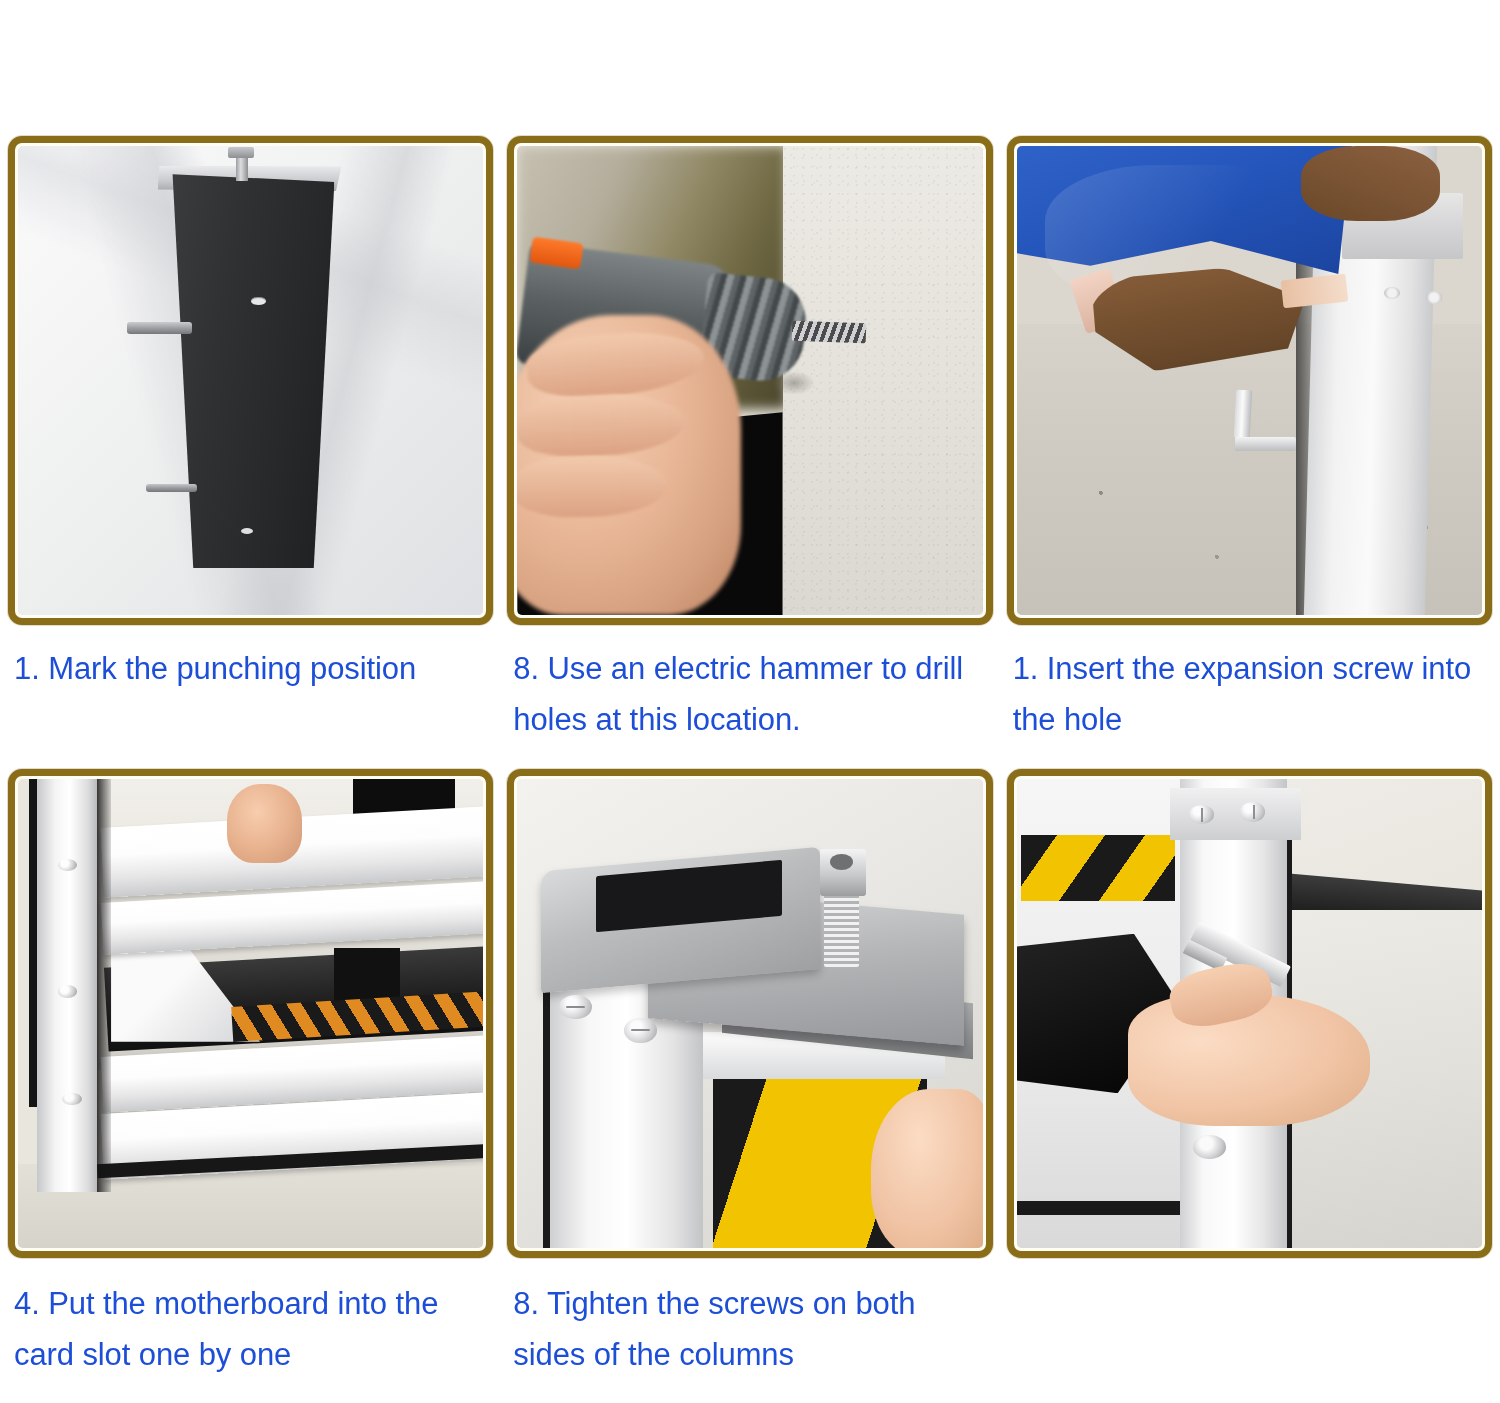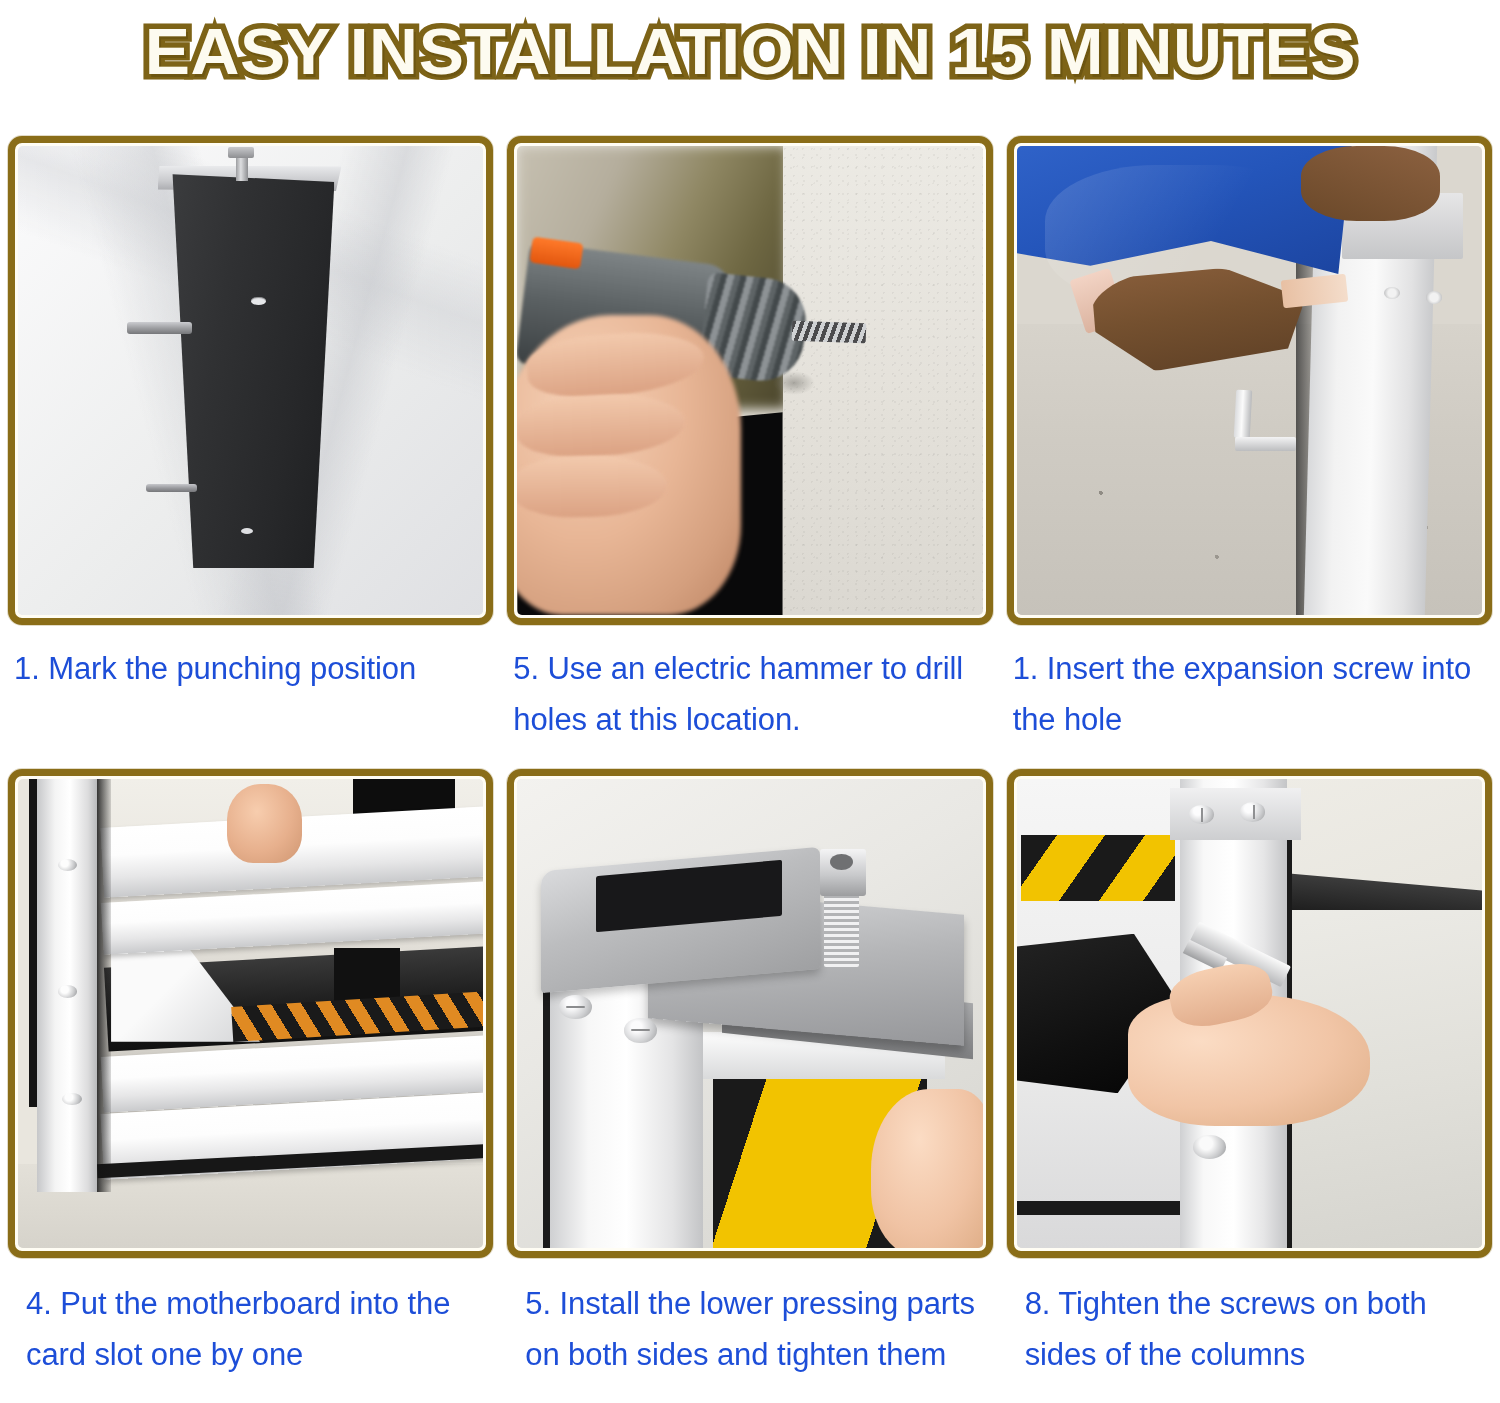--- a/index.html
+++ b/index.html
@@ -83,21 +83,21 @@
   
   .caption {
     padding: 14px 6px 0 6px;
     font-family: "Liberation Sans", sans-serif;
     font-size: 31px;
     line-height: 51px;
     font-weight: 500;
     color: #1d4ed8;
     letter-spacing: -0.1px;
   }
-  .caption.r2 { padding-top: 16px; margin-left: 12px; }
+  .caption.r2 { padding-top: 16px; }
 
   
   .p1 { background: linear-gradient(160deg,#f2f3f4 0%,#e8e9ea 40%,#dcdde0 100%); }
   .p1 .cloth {
     position: absolute; inset: 0;
     background:
       linear-gradient(75deg, rgba(255,255,255,0) 30%, rgba(200,202,206,.55) 44%, rgba(255,255,255,0) 52%),
       linear-gradient(105deg, rgba(255,255,255,0) 55%, rgba(196,198,203,.5) 66%, rgba(255,255,255,0) 74%),
       linear-gradient(20deg, rgba(255,255,255,0) 60%, rgba(205,207,211,.45) 72%, rgba(255,255,255,0) 82%),
       linear-gradient(135deg,#fbfbfc 0%,#eceded 55%,#dfe0e3 100%);
@@ -600,23 +600,20 @@
     position: absolute; left: 0%; top: 90%;
     width: 36%; height: 3%;
     background: #1a1a1a;
   }
 </style>
 </head>
 <body>
 
 <div id="page">
 
-  <div class="title-bar">
-    <div class="title-text">EASY INSTALLATION IN 15 MINUTES</div>
-  </div>
 
   <div class="grid">
 
     <div class="photo-frame">
       <div class="photo p1">
         <div class="cloth"></div>
         <div class="plate-top"></div>
         <div class="plate"></div>
         <div class="bolt-shaft"></div>
         <div class="bolt-head"></div>
@@ -659,21 +656,21 @@
         <div class="arm"></div>
         <div class="tool-hand"></div>
         <div class="allen">
           <div class="a-long"></div>
           <div class="a-short"></div>
         </div>
       </div>
     </div>
 
     <div class="caption">1. Mark the punching position</div>
-    <div class="caption">5. Use an electric hammer to drill holes at this location.</div>
+    <div class="caption">8. Use an electric hammer to drill holes at this location.</div>
     <div class="caption">1. Insert the expansion screw into the hole</div>
 
     <div class="photo-frame">
       <div class="photo p4">
         <div class="backdark"></div>
         <div class="bgfloor"></div>
         <div class="leg"></div>
         <div class="gapdark"></div>
         <div class="diag"></div>
         <div class="leg2"></div>
@@ -729,17 +726,16 @@
         <div class="lowscrew"></div>
         <div class="sleeve6"></div>
         <div class="driver"></div>
         <div class="driver-tip"></div>
         <div class="hand6"></div>
         <div class="thumb6"></div>
       </div>
     </div>
 
     <div class="caption r2">4. Put the motherboard into the card slot one by one</div>
-    <div class="caption r2">5. Install the lower pressing parts on both sides and tighten them</div>
     <div class="caption r2">8. Tighten the screws on both sides of the columns</div>
 
   </div>
 </div>
 
 </body></html>

